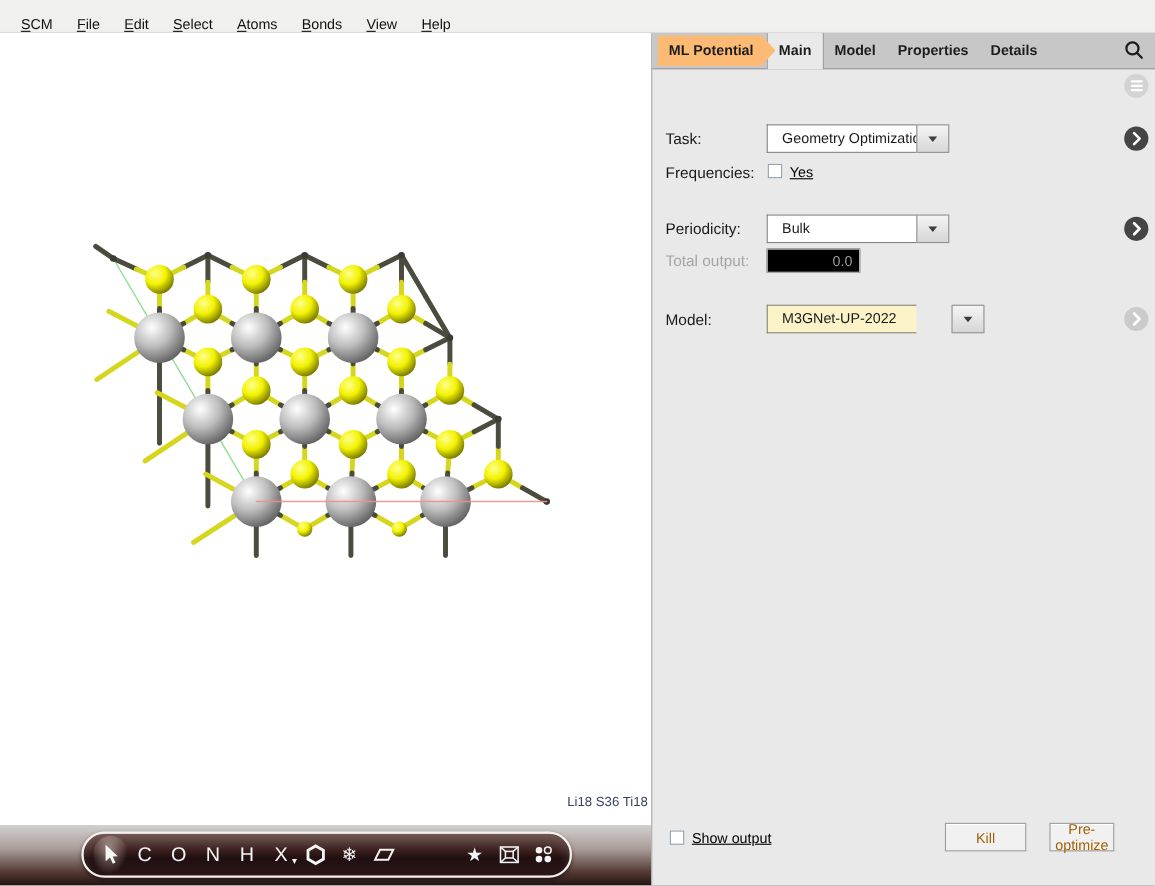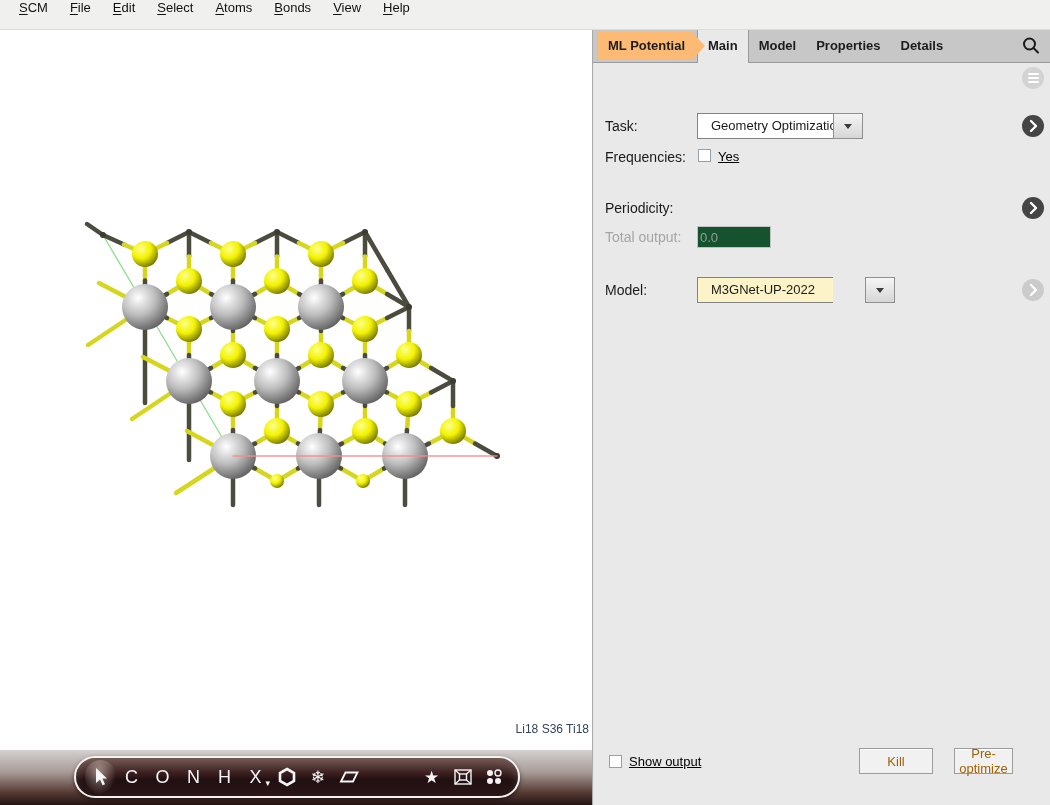--- a/index.html
+++ b/index.html
@@ -1,20 +1,20 @@
 <!DOCTYPE html>
 <html><head>
 <meta charset="utf-8">
 <style>
   html,body{margin:0;padding:0;background:#888;}
   .window{position:relative;width:1050px;height:805px;overflow:hidden;background:#ffffff;
           font-family:"Liberation Sans","DejaVu Sans",sans-serif;-webkit-font-smoothing:antialiased;}
   
   .menubar{position:absolute;left:0;top:0;width:1050px;height:30px;background:#f0f0ef;
-           border-bottom:1px solid #dcdcdc;display:flex;align-items:flex-start;padding-left:8px;box-sizing:border-box;}
+           border-bottom:1px solid #dcdcdc;display:flex;align-items:flex-end;padding-left:8px;box-sizing:border-box;}
   .menu-item{padding:0 11px;font-size:13px;color:#111;cursor:default;}
   .menu-item u{text-underline-offset:2px;}
   
   .viewer{position:absolute;left:0;top:30px;width:592px;height:720px;background:#ffffff;}
   .viewer svg{position:absolute;left:0;top:0;}
   .formula{position:absolute;right:3px;top:692px;font-size:12px;color:#35435f;margin-left:11px;}
   
   .bottom-strip{position:absolute;left:0;top:750px;width:592px;height:55px;
                 background:linear-gradient(180deg,#d3d0cf 0%,#a99c98 40%,#553933 78%,#221413 100%);}
   .pill{position:absolute;left:74px;top:6px;width:446px;height:42px;border-radius:23px;box-sizing:border-box;
@@ -45,22 +45,22 @@
   .row-label.disabled{color:#a5a5a5;}
   .combo{position:absolute;height:26px;display:flex;box-sizing:border-box;}
   .combo-value{width:136px;background:#ffffff;border:1px solid #828282;border-right:none;box-sizing:border-box;
                line-height:24px;padding:0 3px 0 13px;font-size:13px;color:#1a1a1a;white-space:nowrap;overflow:hidden;}
   .combo.model .combo-value{background:#fcf4c8;}
   .combo-btn{width:30px;background:linear-gradient(#f5f5f5,#d6d6d6);border:1px solid #8f8f8f;box-sizing:border-box;
              display:flex;align-items:center;justify-content:center;}
   .tri{width:0;height:0;border-left:4px solid transparent;border-right:4px solid transparent;border-top:5px solid #3c3c3c;}
   .cb{position:absolute;width:13px;height:13px;background:#ffffff;border:1px solid #93a1ad;box-sizing:border-box;}
   .cb-label{position:absolute;font-size:13px;color:#000000;text-decoration:underline;}
-  .tc{position:absolute;left:104px;top:196px;width:74px;height:22px;box-sizing:border-box;
-      border:1px solid #c2c2c2;background:#14532d;color:#9b9b9b;
+  .tc{position:absolute;left:104px;top:196px;width:85px;height:22px;box-sizing:border-box;
+      border:1px solid #c2c2c2;background:#000000;color:#9b9b9b;text-align:right;
       padding-right:6px;font-size:13px;font-family:inherit;}
   .chev{position:absolute;left:429px;width:22px;height:22px;border-radius:50%;}
   .chev.on{background:#454545;}
   .chev.off{background:#cbcbcb;}
   .chev svg{position:absolute;left:0;top:0;}
   .btn{position:absolute;height:26px;background:#f1f1f1;border:1px solid #9c9c9c;box-shadow:inset 0 1px 0 #ffffff;
        font-size:13px;color:#a16207;font-family:inherit;display:flex;align-items:center;justify-content:center;box-sizing:border-box;}
 </style>
 </head>
 <body>
@@ -361,20 +361,26 @@
       <svg width="22" height="22" viewBox="0 0 22 22">
           <path d="M9 6 L14 11 L9 16" fill="none" stroke="#fff" stroke-width="2.4" stroke-linecap="round" stroke-linejoin="round"></path>
         </svg>
     </div>
 
     <div class="row-label" style="top:119px;">Frequencies:</div>
     <span class="cb" style="left:105px;top:119px;"></span>
     <span class="cb-label" style="left:125px;top:119px;">Yes</span>
 
     <div class="row-label" style="top:170px;">Periodicity:</div>
+    <div class="combo" style="left:104px;top:165px;">
+      <span class="combo-value">Bulk</span>
+      <span class="combo-btn">
+          <i class="tri"></i>
+        </span>
+    </div>
     <div class="chev on" style="top:167px;">
       <svg width="22" height="22" viewBox="0 0 22 22">
           <path d="M9 6 L14 11 L9 16" fill="none" stroke="#fff" stroke-width="2.4" stroke-linecap="round" stroke-linejoin="round"></path>
         </svg>
     </div>
 
     <div class="row-label disabled" style="top:199px;">Total output:</div>
     <input class="tc" disabled="" value="0.0" style="">
 
     <div class="row-label" style="top:252px;">Model:</div>

